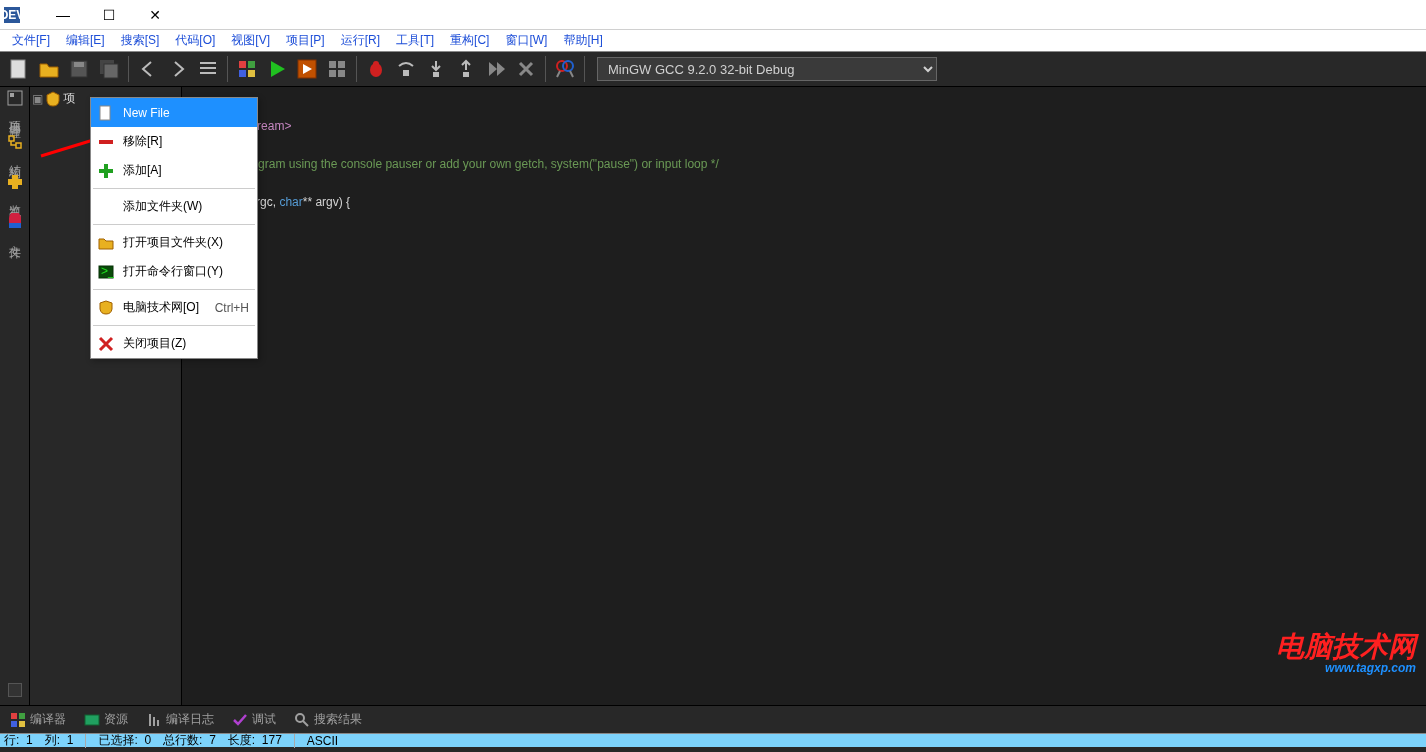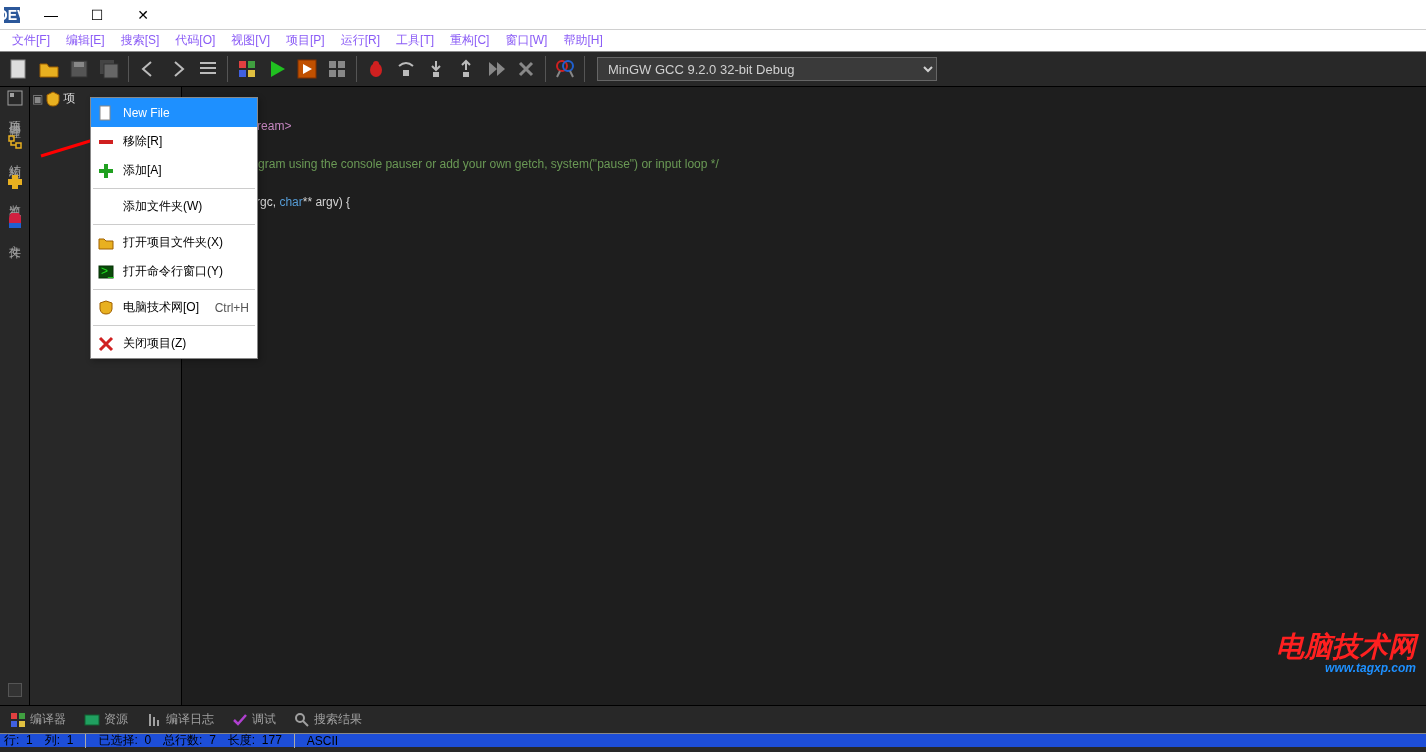--- a/index.html
+++ b/index.html
@@ -1,22 +1,22 @@
 <!DOCTYPE html>
 <html><head>
 <meta charset="utf-8">
 <style>
 * { margin: 0; padding: 0; box-sizing: border-box; font-family: "Microsoft YaHei", "SimSun", sans-serif; font-size: 12px; }
 html, body { width: 1426px; height: 752px; overflow: hidden; background: #282828; }
 .titlebar { height: 30px; background: #ffffff; display: flex; align-items: center; padding: 0 4px; border-bottom: 1px solid #d0d0d0; }
-.titlebar .app-icon { width: 16px; height: 16px; background: #2b579a; margin-right: 8px; display:flex;align-items:center;justify-content:center;color:#fff;font-size:14px;font-weight:bold;}
+.titlebar .app-icon { width: 16px; height: 16px; background: #2b579a; margin-right: 20px; display:flex;align-items:center;justify-content:center;color:#fff;font-size:12px;font-weight:bold;}
 .titlebar .title { flex: 1; color: #000; font-size: 12px; }
 .titlebar .win-ctrl { width: 46px; height: 30px; display: flex; align-items: center; justify-content: center; color: #000; font-size:14px;}
 .menubar { height: 22px; background: #ffffff; display: flex; align-items: center; padding: 0 4px; border-bottom: 1px solid #888;}
-.menubar .menu-item { padding: 2px 8px; color: #8b5cf6; cursor: default; }
+.menubar .menu-item { padding: 2px 8px; color: #1d4ed8; cursor: default; }
 .toolbar { height: 35px; background: #282828; display: flex; align-items: center; padding: 2px 4px; border-bottom: 1px solid #000; gap:0; }
 .toolbar .tb-sep { width: 1px; height: 26px; background: #555; margin: 0 4px; }
 .toolbar .tb-btn { width: 28px; height: 28px; display: flex; align-items: center; justify-content: center; margin: 0 1px; }
 .toolbar .compiler-select { margin-left: 8px; width: 340px; height: 24px; background: #3a3a3a; border: 1px solid #666; color: #d0d0d0; padding: 0 6px; font-size:13px;}
 .main-area { display: flex; height: calc(752px - 30px - 22px - 35px - 28px - 19px); }
 .left-strip { width: 30px; background: #282828; border-right: 1px solid #000; display: flex; flex-direction: column; align-items: center; padding-top: 2px; gap:14px;}
 .left-strip .vlabel { writing-mode: vertical-rl; color: #a0a0a0; font-size: 12px; letter-spacing: 2px; }
 .left-strip .vicon { width:18px; height:18px; }
 .project-panel { width: 152px; background: #282828; border-right: 1px solid #000; padding:2px;}
 .project-panel .tree-row { display:flex; align-items:center; gap:2px; color:#d0d0d0; padding:1px 0;}
@@ -38,21 +38,21 @@
 .context-menu .cm-item .cm-shortcut { color: #555; font-size:12px;}
 .context-menu .cm-sep { height: 1px; background: #ccc; margin: 3px 2px; }
 .arrow-annotation { position:absolute; left:36px; top:96px; z-index:99; pointer-events:none;}
 .watermark { position: absolute; right: 10px; bottom: 30px; z-index: 50; display:flex; align-items:center; gap:6px;}
 .watermark .wm-text { text-align:right; }
 .watermark .wm-cn { color: #ff2020; font-size: 28px; font-weight: bold; font-style: italic; line-height:1;}
 .watermark .wm-url { color: #1e90ff; font-size: 12px; font-weight:bold; font-style: italic; line-height:1.2;}
 .watermark .wm-tag { background:#1e90ff; color:#fff; font-size:36px; font-weight:bold; padding:6px 12px; border-radius:8px; font-style:italic;}
 .bottom-tabs { height: 28px; background: #282828; border-top:1px solid #000; display:flex; align-items:center; padding:0 6px; gap:10px;}
 .bottom-tabs .bt-item { display:flex; align-items:center; gap:4px; color:#a0a0a0; padding:2px 4px;}
-.statusbar { height: 14px; background: #1d4ed8; display:flex; align-items:center; padding:0 4px; gap:12px; color:#000; font-size:12px; border-top:1px solid #888;}
+.statusbar { height: 14px; background: #7dd3fc; display:flex; align-items:center; padding:0 4px; gap:12px; color:#000; font-size:12px; border-top:1px solid #888;}
 .statusbar .sb-sep { width:1px; height:14px; background:#aaa;}
 svg { display:block; }
 </style>
 </head>
 <body>
 
 <div class="titlebar">
   <div class="app-icon">DEV</div>
   <div class="win-ctrl">—</div>
   <div class="win-ctrl">☐</div>

